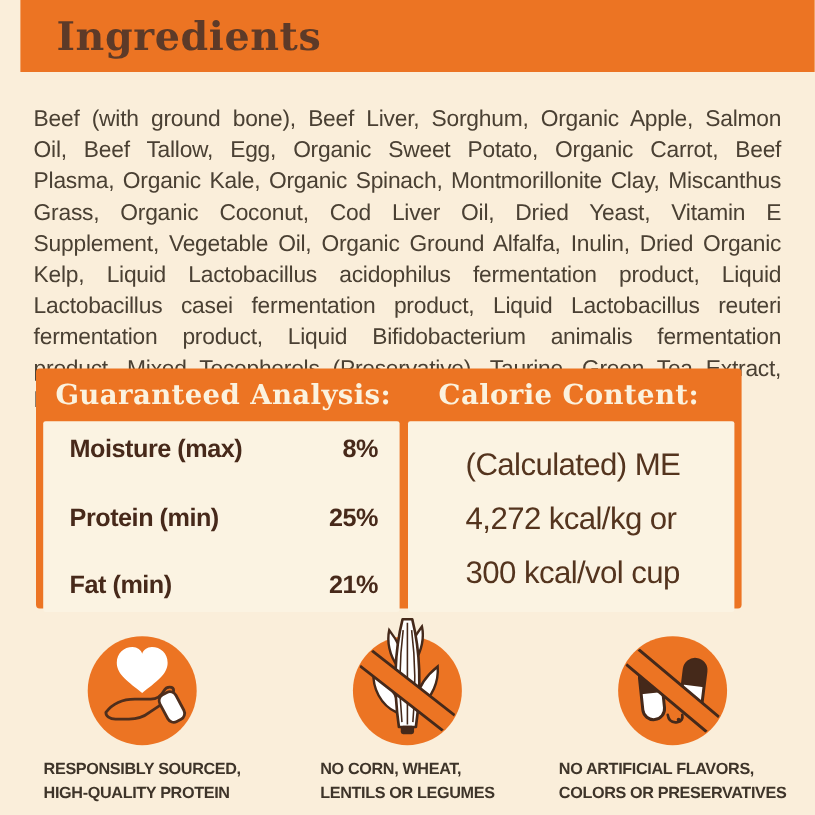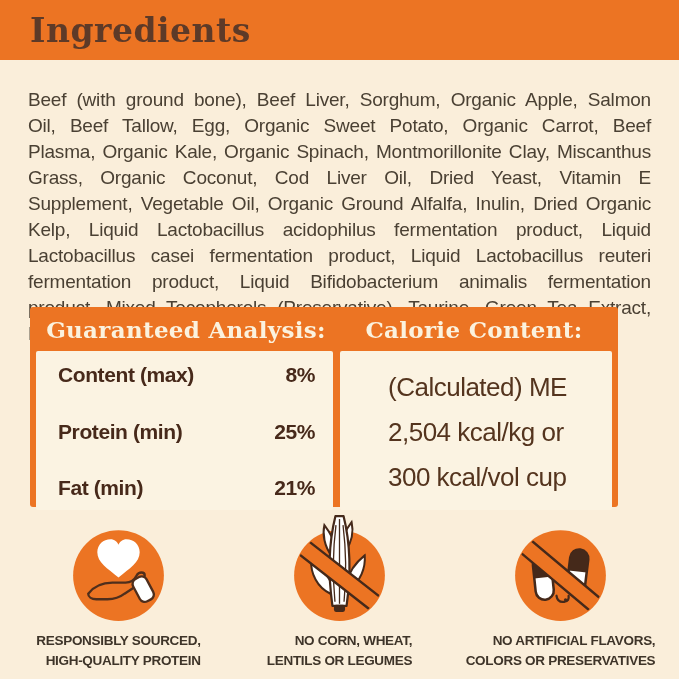--- a/index.html
+++ b/index.html
@@ -5,21 +5,21 @@
   html,body{margin:0;padding:0;}
   body{
     width:679px;height:679px;
     background:#FAEEDA;
     font-family:"Liberation Sans",sans-serif;
     position:relative;overflow:hidden;
     -webkit-font-smoothing:antialiased;
   }
   
   .header-bar{
-    position:absolute;top:0;left:0;right:0;height:60px;
+    position:absolute;top:0;left:17px;right:0;height:60px;
     background:#EC7423;display:flex;align-items:center;padding:0 30px;
     box-sizing:border-box;
   }
   .header-title{
     font-family:"DejaVu Serif","Liberation Serif",serif;
     font-weight:bold;font-size:33px;color:#5D3A28;letter-spacing:.5px;
   }
   
   .ingredients-text{
     position:absolute;top:68px;left:28px;width:623px;
@@ -55,21 +55,21 @@
     letter-spacing:-0.5px;white-space:nowrap;margin-left:28px;
   }
   
   .badges{
     position:absolute;left:8px;right:8px;top:513px;
     display:flex;
   }
   .badge{flex:1;display:flex;flex-direction:column;align-items:center;}
   .badge svg{width:101px;height:113px;display:block;}
   .badge-label{
-    margin-top:5px;text-align:right;
+    margin-top:5px;text-align:left;
     font-weight:bold;font-size:13.5px;line-height:20px;
     color:#3E3429;letter-spacing:-0.3px;white-space:nowrap;
   }
   .seal-text-usda{font:bold 19px "Liberation Sans",sans-serif;}
   .seal-text-organic{font:bold 14px "Liberation Sans",sans-serif;letter-spacing:.2px;}
 </style>
 </head>
 <body>
 
 <div class="header-bar">
@@ -79,35 +79,35 @@
 <p class="ingredients-text">Beef (with ground bone), Beef Liver, Sorghum, Organic Apple, Salmon Oil, Beef Tallow, Egg, Organic Sweet Potato, Organic Carrot, Beef Plasma, Organic Kale, Organic Spinach, Montmorillonite Clay, Miscanthus Grass, Organic Coconut, Cod Liver Oil, Dried Yeast, Vitamin E Supplement, Vegetable Oil, Organic Ground Alfalfa, Inulin, Dried Organic Kelp, Liquid Lactobacillus acidophilus fermentation product, Liquid Lactobacillus casei fermentation product, Liquid Lactobacillus reuteri fermentation product, Liquid Bifidobacterium animalis fermentation product, Mixed Tocopherols (Preservative), Taurine, Green Tea Extract, Rosemary Extract</p>
 
 <div class="panels">
   <div class="panel-headers">
     <div class="panel-header left">Guaranteed Analysis:</div>
     <div class="panel-header right">Calorie Content:</div>
   </div>
   <div class="panel-bodies">
     <div class="panel-body left">
       <div class="ga-row">
-        <span class="ga-label">Content (max)</span>
+        <span class="ga-label">Moisture (max)</span>
         <span class="ga-value">8%</span>
       </div>
       <div class="ga-row">
         <span class="ga-label">Protein (min)</span>
         <span class="ga-value">25%</span>
       </div>
       <div class="ga-row">
         <span class="ga-label">Fat (min)</span>
         <span class="ga-value">21%</span>
       </div>
     </div>
     <div class="panel-body right">
       <div class="calorie-line">(Calculated) ME</div>
-      <div class="calorie-line">2,504 kcal/kg or</div>
+      <div class="calorie-line">4,272 kcal/kg or</div>
       <div class="calorie-line">300 kcal/vol cup</div>
     </div>
   </div>
 </div>
 
 <div class="badges">
 
   <div class="badge">
     <svg viewBox="0 0 100 112" aria-hidden="true">
       <circle cx="50" cy="62" r="45" fill="#EC7423"></circle>

